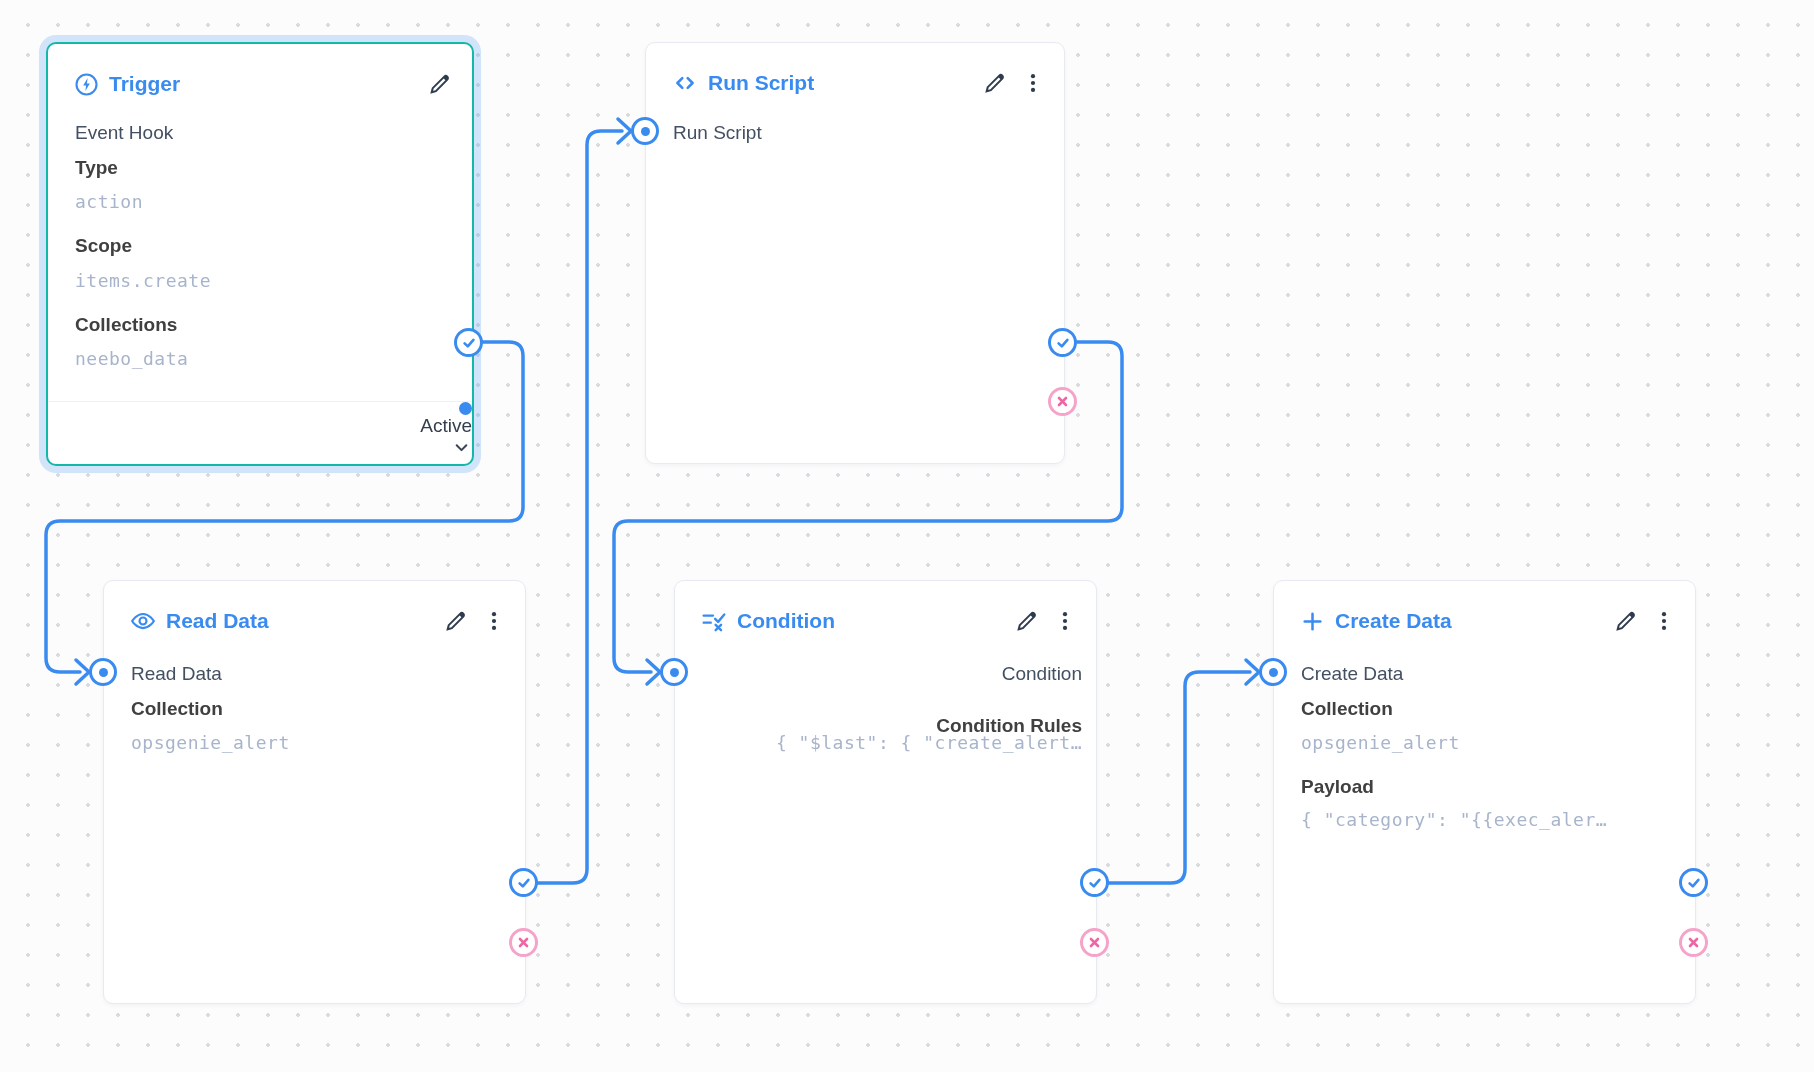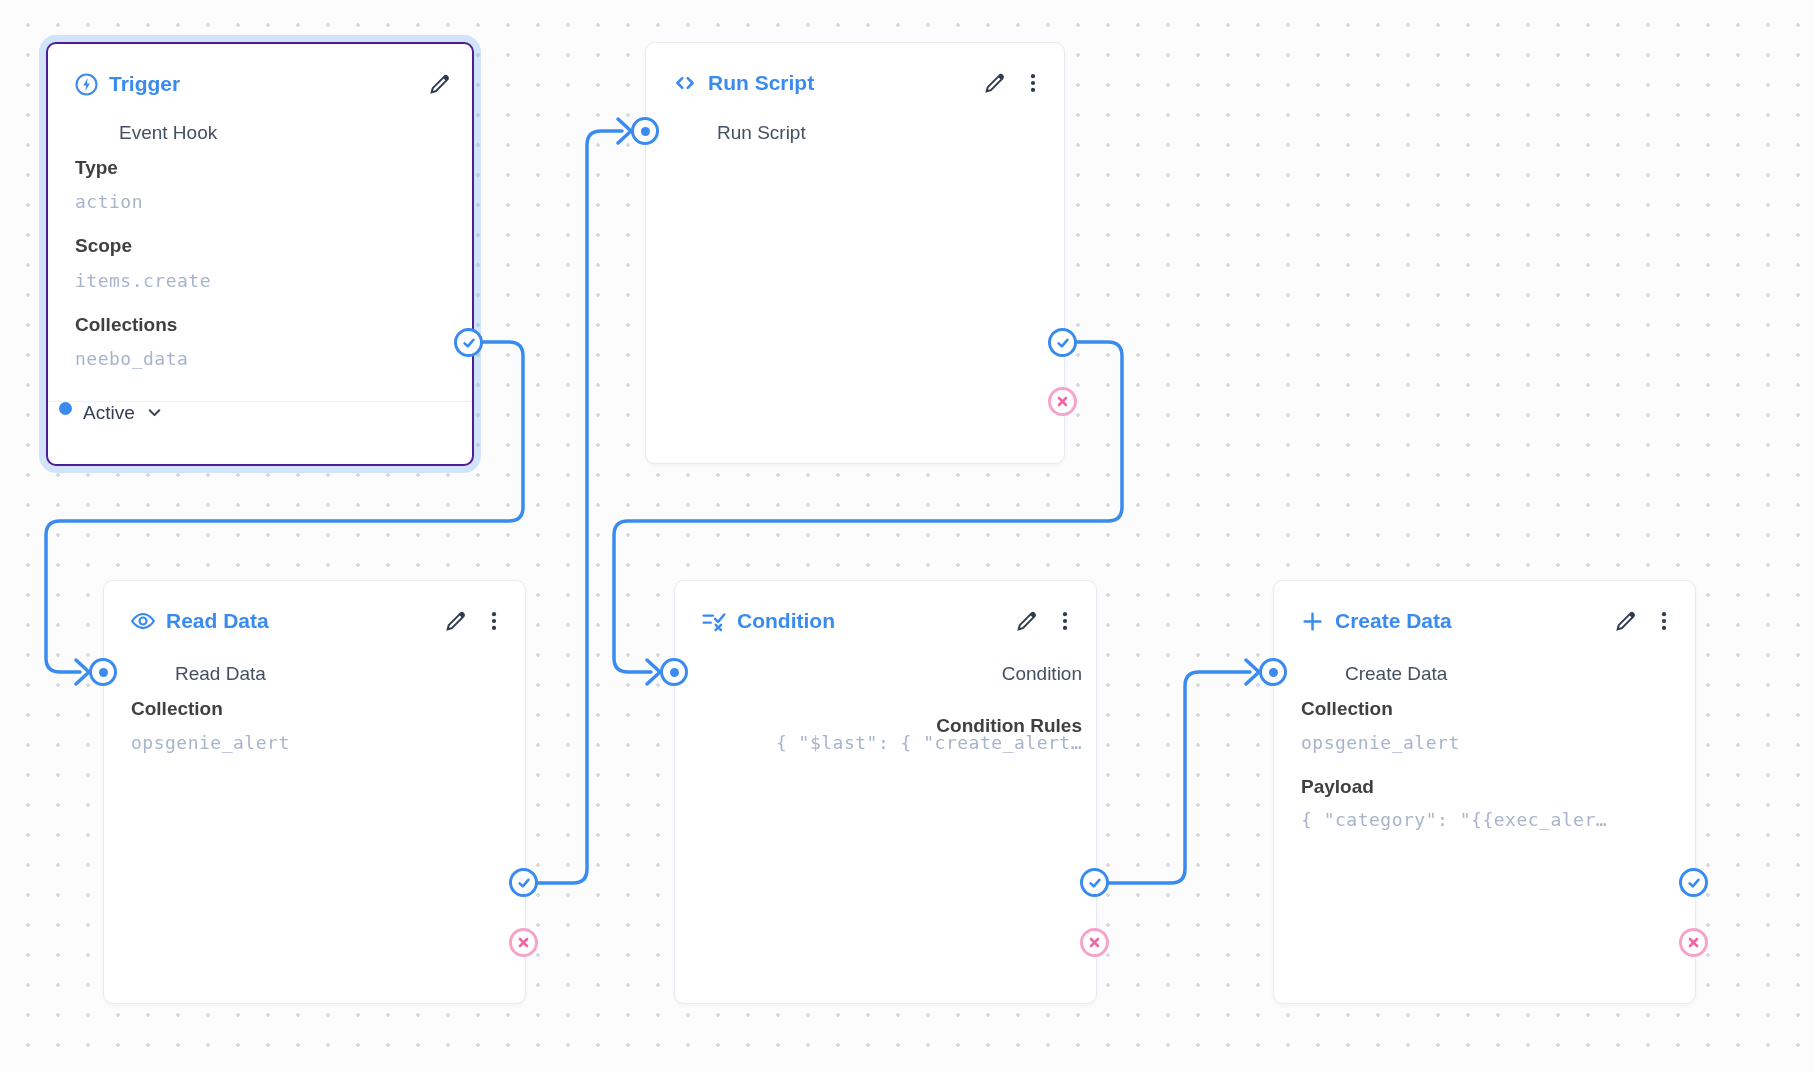--- a/index.html
+++ b/index.html
@@ -13,41 +13,41 @@
     background-size:30px 30px;
     background-position:13px 10px;
   }
   
   #wires{position:absolute;left:0;top:0;z-index:4;pointer-events:none;}
   .wire{fill:none;stroke:#3A8BF0;stroke-width:3.5;stroke-linecap:round;stroke-linejoin:round;}
   .arrow{fill:none;stroke:#3A8BF0;stroke-width:3.5;stroke-linecap:round;stroke-linejoin:round;}
   
   .node{position:absolute;background:#fff;border:1.5px solid #E7EAF0;border-radius:10px;
         box-shadow:0 2px 5px rgba(16,24,40,0.04);z-index:10;}
-  .node.selected{border:2px solid #4c1d95;box-shadow:0 0 0 7px rgba(98,166,245,0.28);}
+  .node.selected{border:2px solid #14b8a6;box-shadow:0 0 0 7px rgba(98,166,245,0.28);}
   #node-trigger{left:46px;top:42px;width:424px;height:420px;}
   #node-run-script{left:645px;top:42px;width:418px;height:420px;text-decoration:underline;}
   #node-read-data{left:103px;top:580px;width:421px;height:422px;}
   #node-condition{left:674px;top:580px;width:421px;height:422px;text-align:right;}
   #node-create-data{left:1273px;top:580px;width:421px;height:422px;text-decoration:underline;}
 
   .node-header{position:absolute;top:24px;left:26px;right:20px;height:32px;
                display:flex;align-items:center;}
   .node-title{font-size:21px;font-weight:700;color:#3A8BF0;margin-left:10px;white-space:nowrap;}
   .header-icon{flex:0 0 auto;color:#3A8BF0;display:flex;align-items:center;}
   .header-actions{margin-left:auto;display:flex;align-items:center;gap:15px;color:#2F3B4E;}
   .action-btn{display:flex;align-items:center;cursor:pointer;}
 
   .row{position:absolute;left:27px;right:14px;font-size:19px;line-height:23px;white-space:nowrap;overflow:hidden;}
-  .row.text{color:#43506​2;color:#435062;margin-left:44px;}
+  .row.text{color:#43506​2;color:#435062;}
   .row.label{color:#404040;font-weight:700;}
   .row.mono{font-family:"DejaVu Sans Mono", monospace;font-size:18px;color:#A7B4CB;letter-spacing:0.5px;}
 
   .node-footer{position:absolute;left:0;right:0;top:357px;bottom:0;border-top:1.5px solid #EEF1F6;
-               display:flex;align-items:flex-start;padding-left:11px;border-radius:0 0 10px 10px;cursor:pointer;}
+               display:flex;align-items:flex-end;padding-left:29px;border-radius:0 0 10px 10px;cursor:pointer;flex-direction:column;}
   .status-dot{width:13px;height:13px;border-radius:50%;background:#3A8BF0;flex:0 0 auto;}
   .status-label{margin-left:11px;font-size:19px;color:#333F4F;}
   .status-chevron{margin-left:9px;display:flex;align-items:center;color:#3A4656;}
 
   
   .port{position:absolute;width:28px;height:28px;border-radius:50%;background:#fff;
         border:3.5px solid #3A8BF0;box-sizing:border-box;z-index:20;
         display:flex;align-items:center;justify-content:center;cursor:pointer;}
   .port .dot{width:9px;height:9px;border-radius:50%;background:#3A8BF0;}
   .conn{position:absolute;width:29px;height:29px;border-radius:50%;background:#fff;box-sizing:border-box;

